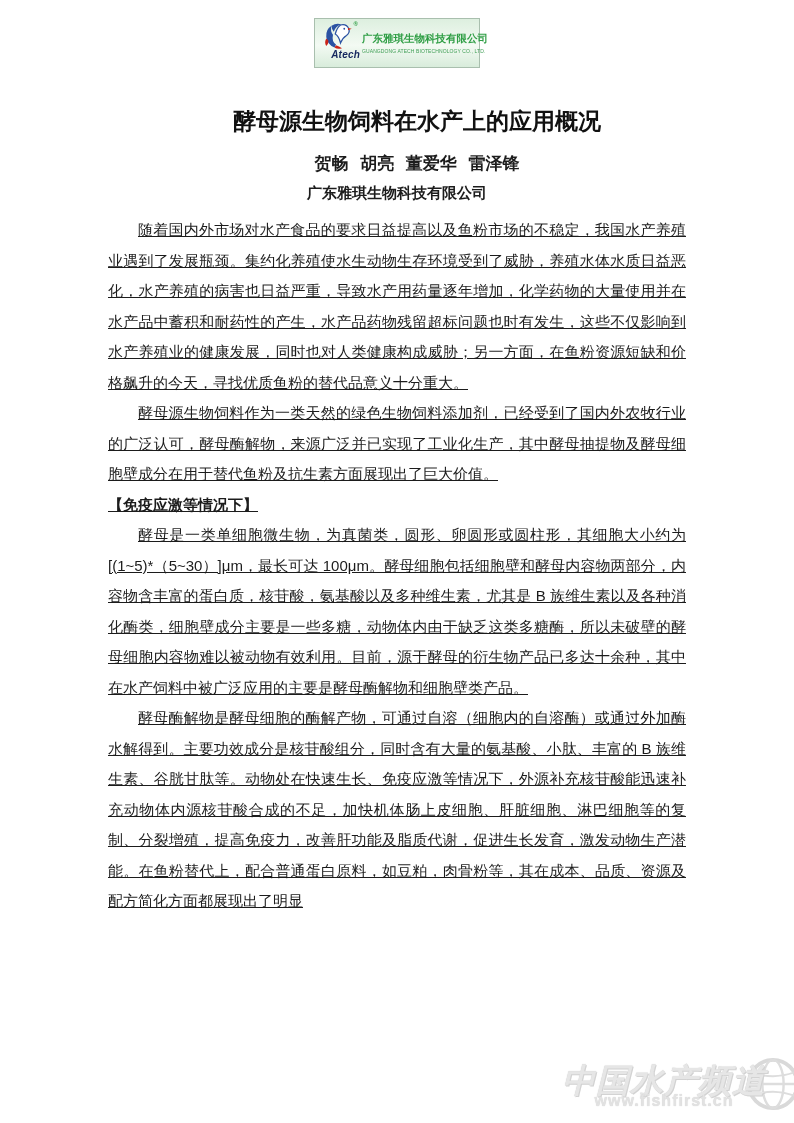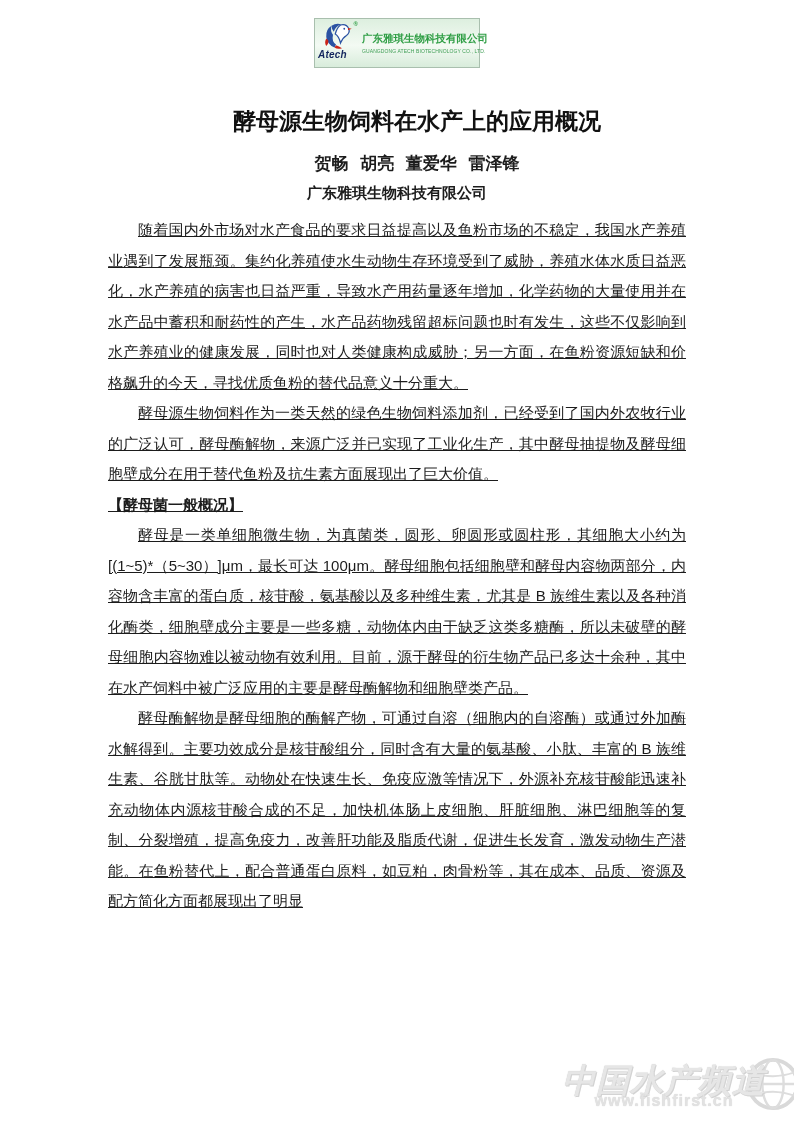--- a/index.html
+++ b/index.html
@@ -18,21 +18,21 @@
     margin:18px auto 0;
     border:1px solid #a9bfae;
     background:linear-gradient(180deg,#ddefdf 0%,#f3faf3 55%,#d8ecdb 100%);
     display:flex;align-items:center;
     padding:1px 3px;
     box-sizing:content-box;
   }
   .logo-left{position:relative;width:42px;height:44px;flex:0 0 auto;}
   .logo-left svg{display:block;margin:1px auto 0;}
   .brand{
-    display:block;text-align:left;
+    display:block;text-align:right;
     font-size:10px;font-weight:bold;font-style:italic;
     color:#14265e;letter-spacing:.2px;margin-top:-3px;
   }
   .reg{
     position:absolute;top:0;right:2px;
     font-size:6px;color:#2f9e45;font-weight:bold;
   }
   .logo-right{flex:1;min-width:0;padding-left:2px;}
   .cn-name{
     font-size:10.5px;font-weight:bold;color:#2f9e45;
@@ -112,21 +112,21 @@
   </div>
 
   <h1 class="title">酵母源生物饲料在水产上的应用概况</h1>
   <div class="authors">贺畅 胡亮 董爱华 雷泽锋</div>
   <div class="affiliation">广东雅琪生物科技有限公司</div>
 
   <div class="body">
     <p>随着国内外市场对水产食品的要求日益提高以及鱼粉市场的不稳定，我国水产养殖业遇到了发展瓶颈。集约化养殖使水生动物生存环境受到了威胁，养殖水体水质日益恶化，水产养殖的病害也日益严重，导致水产用药量逐年增加，化学药物的大量使用并在水产品中蓄积和耐药性的产生，水产品药物残留超标问题也时有发生，这些不仅影响到水产养殖业的健康发展，同时也对人类健康构成威胁；另一方面，在鱼粉资源短缺和价格飙升的今天，寻找优质鱼粉的替代品意义十分重大。</p>
     <p>酵母源生物饲料作为一类天然的绿色生物饲料添加剂，已经受到了国内外农牧行业的广泛认可，酵母酶解物，来源广泛并已实现了工业化生产，其中酵母抽提物及酵母细胞壁成分在用于替代鱼粉及抗生素方面展现出了巨大价值。</p>
 
-    <h2 class="sec-heading">【酵母菌一般概况】</h2>
+    <h2 class="sec-heading">【免疫应激等情况下】</h2>
     <p>酵母是一类单细胞微生物，为真菌类，圆形、卵圆形或圆柱形，其细胞大小约为[(1~5)*（5~30）]μm，最长可达 100μm。酵母细胞包括细胞壁和酵母内容物两部分，内容物含丰富的蛋白质，核苷酸，氨基酸以及多种维生素，尤其是 B 族维生素以及各种消化酶类，细胞壁成分主要是一些多糖，动物体内由于缺乏这类多糖酶，所以未破壁的酵母细胞内容物难以被动物有效利用。目前，源于酵母的衍生物产品已多达十余种，其中在水产饲料中被广泛应用的主要是酵母酶解物和细胞壁类产品。</p>
 
     <p>酵母酶解物是酵母细胞的酶解产物，可通过自溶（细胞内的自溶酶）或通过外加酶水解得到。主要功效成分是核苷酸组分，同时含有大量的氨基酸、小肽、丰富的 B 族维生素、谷胱甘肽等。动物处在快速生长、免疫应激等情况下，外源补充核苷酸能迅速补充动物体内源核苷酸合成的不足，加快机体肠上皮细胞、肝脏细胞、淋巴细胞等的复制、分裂增殖，提高免疫力，改善肝功能及脂质代谢，促进生长发育，激发动物生产潜能。在鱼粉替代上，配合普通蛋白原料，如豆粕，肉骨粉等，其在成本、品质、资源及配方简化方面都展现出了明显</p>
   </div>
 
   <div class="watermark">
     <svg class="wm-globe" width="58" height="58" viewBox="0 0 60 60">
       <circle cx="30" cy="30" r="25" fill="none" stroke="#d9d9d9" stroke-width="4"></circle>
       <ellipse cx="30" cy="30" rx="11" ry="25" fill="none" stroke="#dddddd" stroke-width="2.5"></ellipse>
       <path d="M5,30 H55" stroke="#dddddd" stroke-width="2.5" fill="none"></path>

